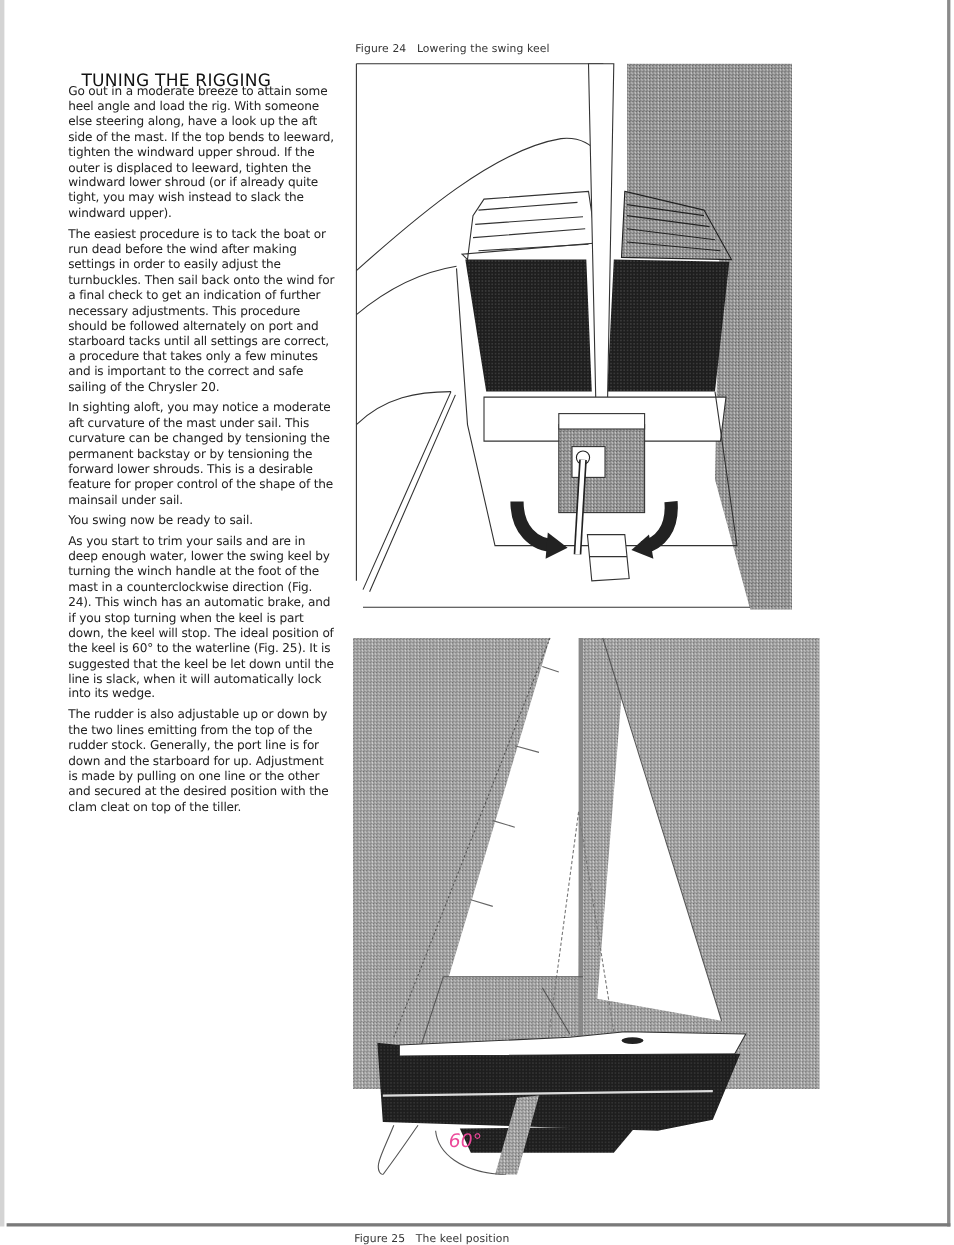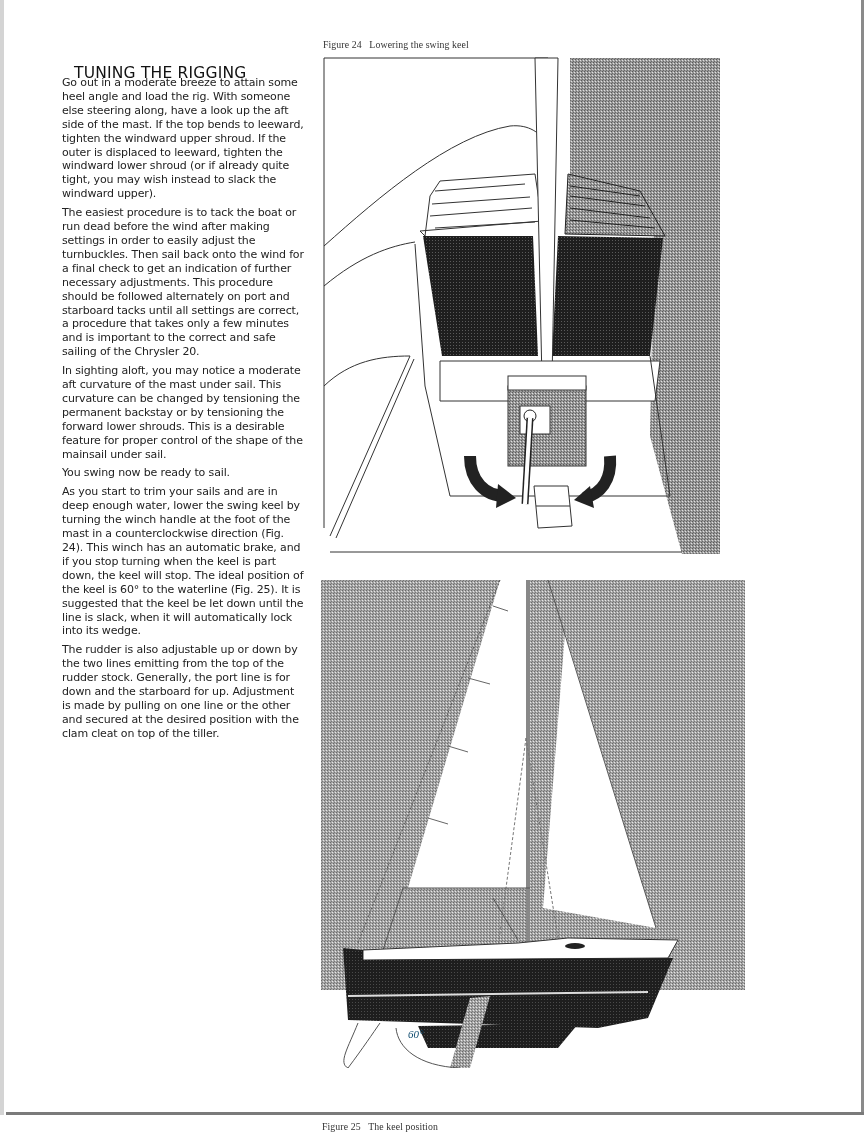--- a/index.html
+++ b/index.html
@@ -8,21 +8,21 @@
   .page-edge-right { position:absolute; left:861px; top:0; width:3px; height:1115px; background:#8a8a8a; }
   .page-edge-bottom { position:absolute; left:6px; top:1112px; width:858px; height:3px; background:#7a7a7a; }
   .page-edge-left { position:absolute; left:0; top:0; width:4px; height:1115px; background:#d4d4d4; }
 
   .heading { position:absolute; left:62px; top:52px; font-size:15.5px; font-weight:normal;
              letter-spacing:0.2px; color:#111; margin:12px; }
   .column { position:absolute; left:62px; top:76px; width:242px; }
   .para { margin:0 0 5px 0; font-size:11px; line-height:13.9px; color:#222;
           letter-spacing:-0.15px; font-weight:400; }
 
-  .caption { position:absolute; font-size:9.8px; color:#333; letter-spacing:0.1px;font-family:Liberation Serif, serif; }
+  .caption { position:absolute; font-size:9.8px; color:#333; letter-spacing:0.1px; }
   .cap24 { left:323px; top:39px; }
   .cap25 { left:322px; top:1073px;margin-top:48px; }
 
   .fig { position:absolute; }
   .fig24 { left:320px; top:56px; width:400px; height:500px; }
   .fig25 { left:318px; top:578px; width:430px; height:490px; }
 </style>
 </head>
 <body>
 
@@ -137,15 +137,15 @@
 
   <path d="M100 448 L260 446 L240 470 L110 470 Z" fill="url(#hull)"></path>
 
   <path d="M152 460 L172 458 L152 530 L132 530 Z" fill="url(#dither2)" transform="translate(0,-40)"></path>
 
   <path d="M40 445 C30 470 20 485 30 490 C45 470 55 455 62 445" stroke="#555" fill="none"></path>
 
   <path d="M78 450 C80 470 100 488 142 490" stroke="#555" fill="none"></path>
 </svg>
 
-<div class="caption" style="left:408px; top:1028px; font-size:11px; font-style:italic; color:#0c4a6e;">60°</div>
+<div class="caption" style="left:408px; top:1028px; font-size:17px; font-style:italic; color:#ec4899;">60°</div>
 
 <div class="caption cap25" style="white-space:pre">Figure 25   The keel position</div>
 
 </body></html>

